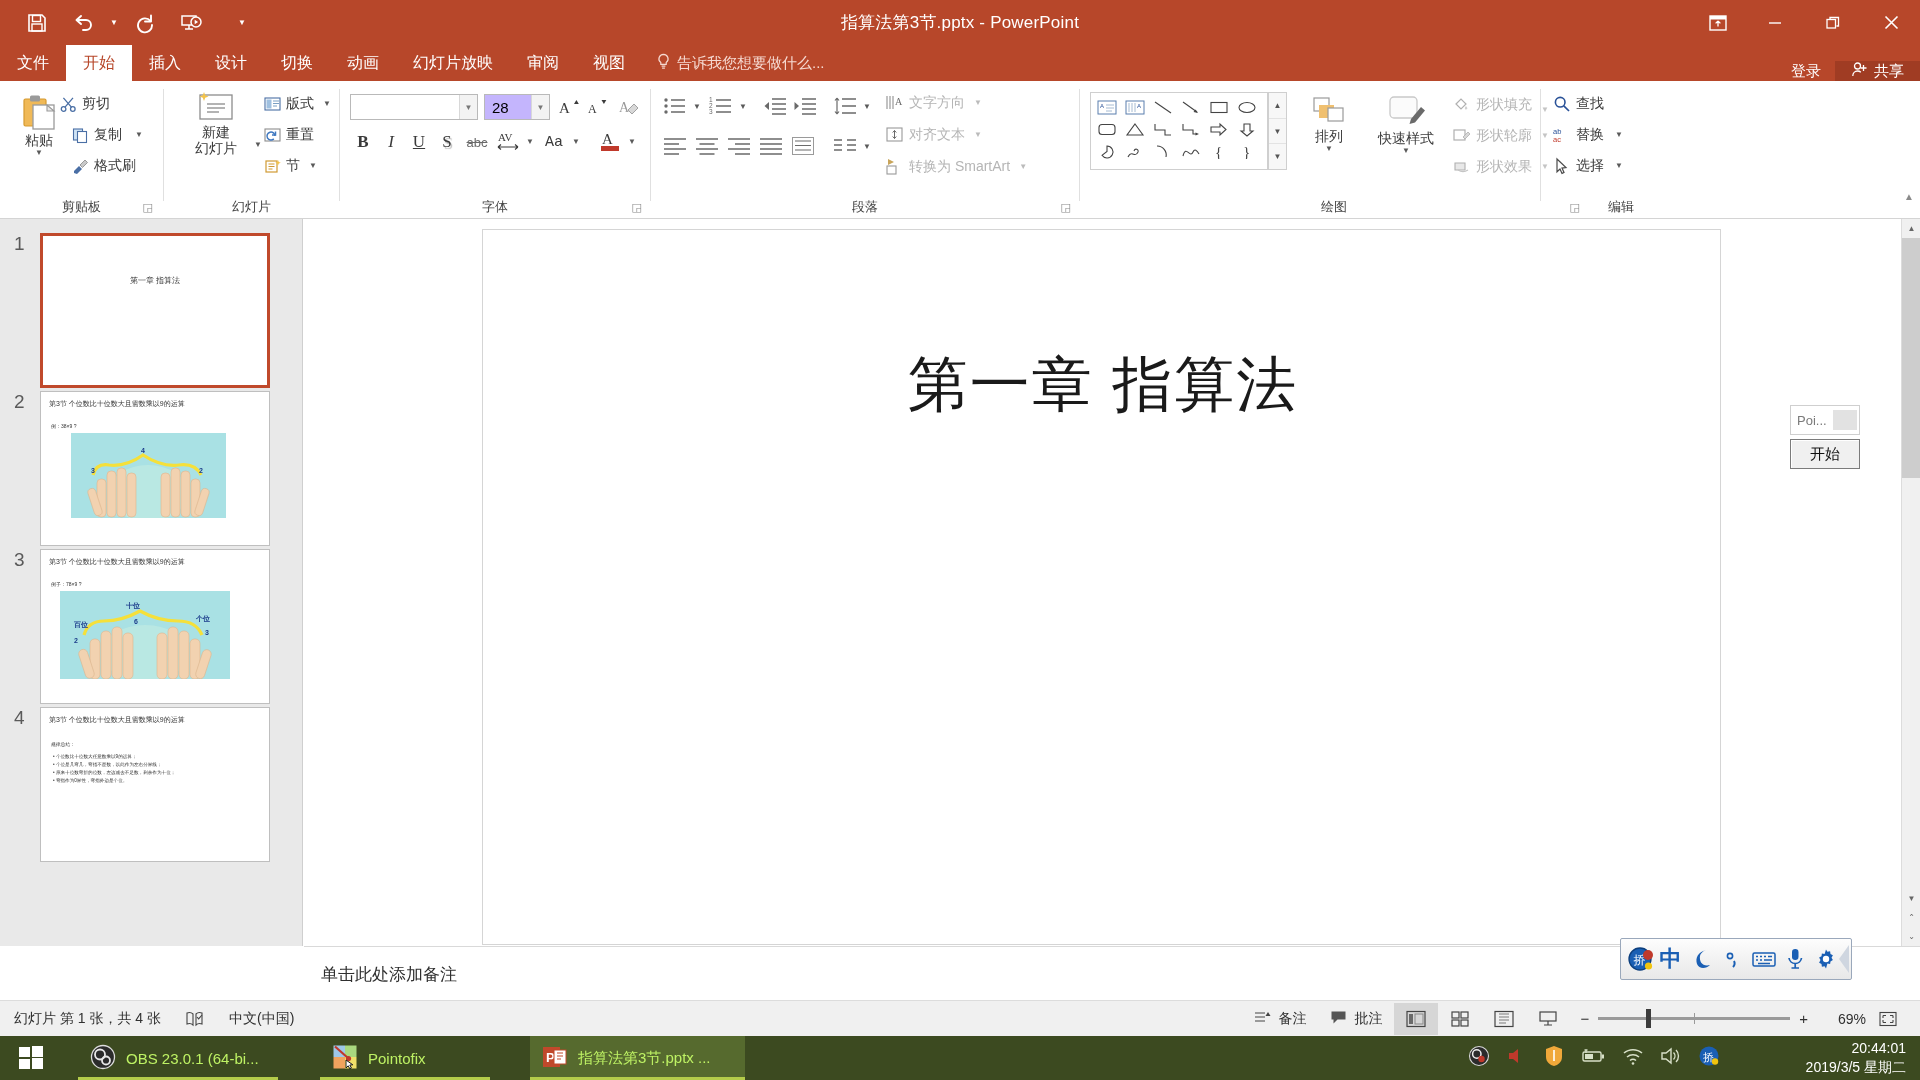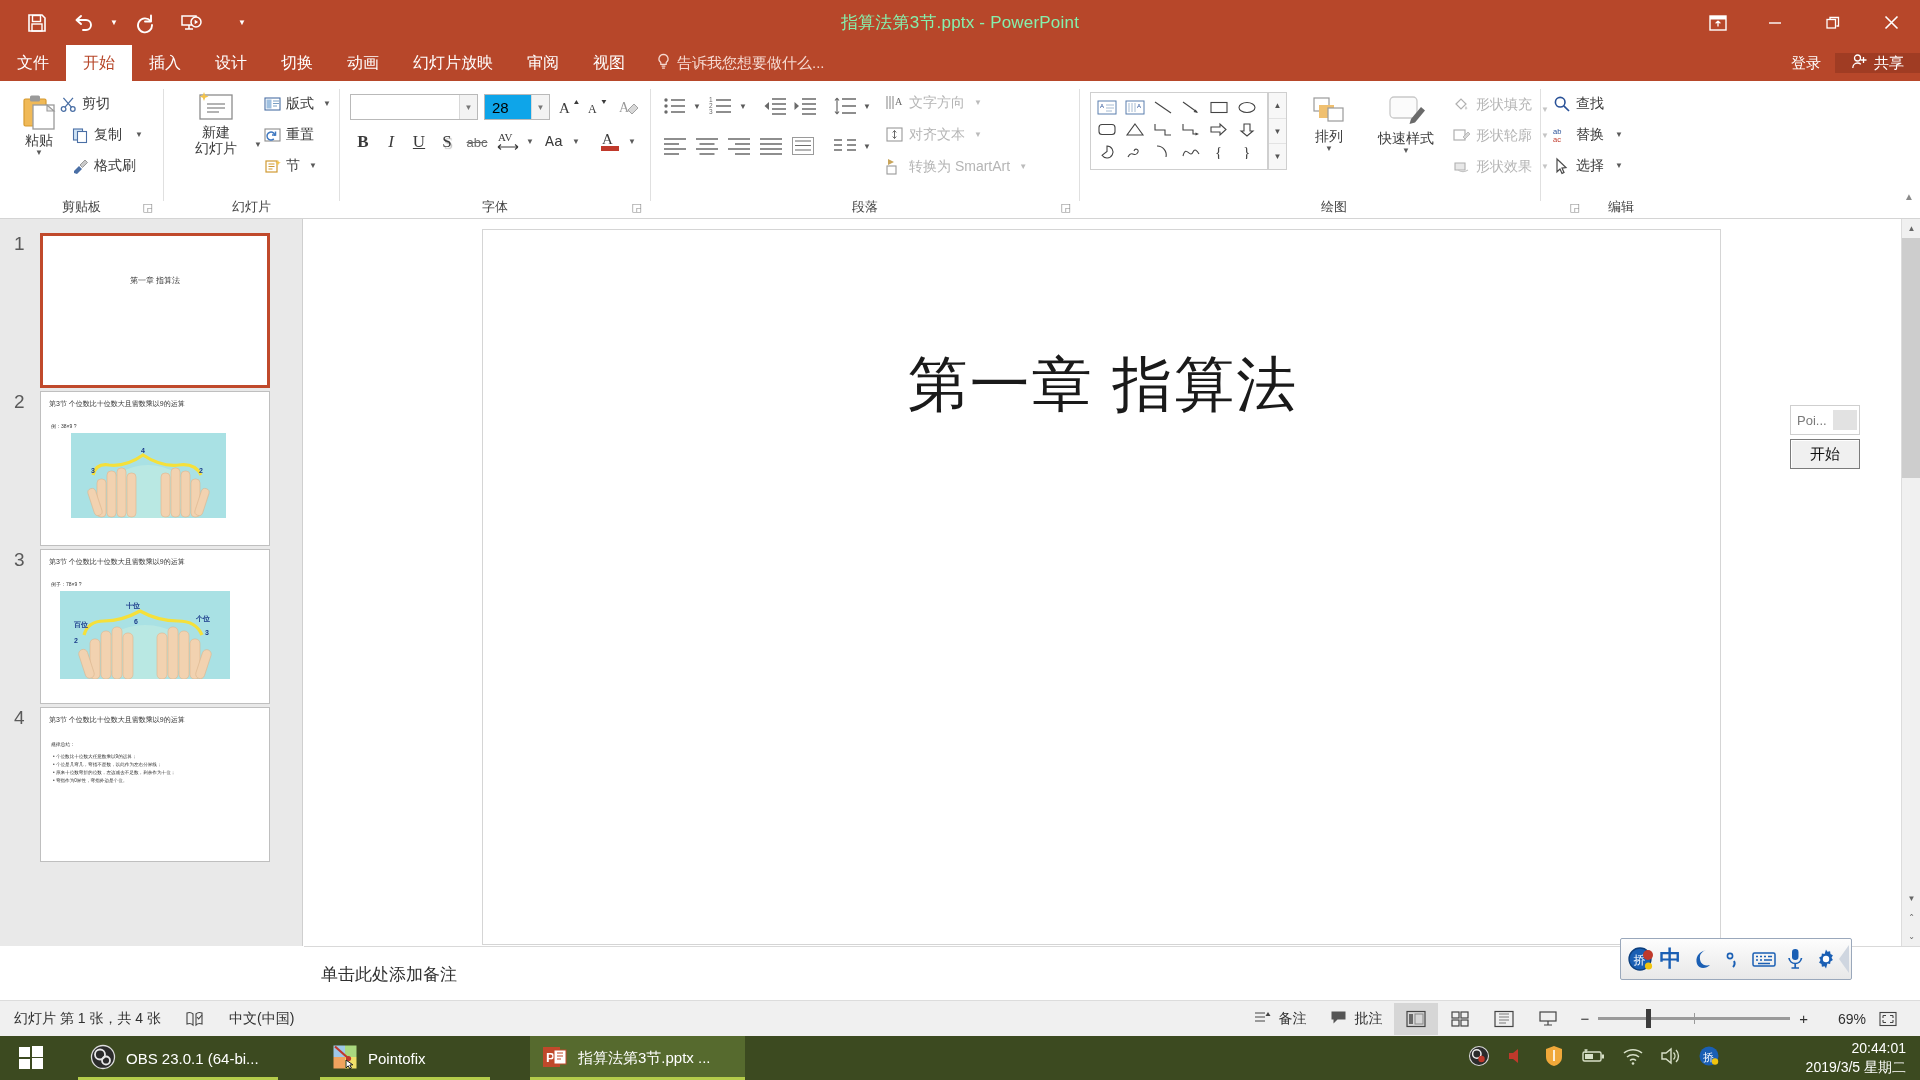--- a/index.html
+++ b/index.html
@@ -23,21 +23,21 @@
     color: #ffffff;
   }
   .qat-btn svg { display: block; }
   .qat-caret {
     width: 16px; height: 45px; display: flex; align-items: center; justify-content: center;
     color: #ffffff; font-size: 8px; line-height: 1;
   }
   .win-title {
     position: absolute; top: 0; left: 0; width: 1920px; height: 45px;
     display: flex; align-items: center; justify-content: center;
-    color: #86efac; font-size: 17px; letter-spacing: .2px;
+    color: #ffffff; font-size: 17px; letter-spacing: .2px;
     pointer-events: none;
   }
   .win-ctrl-group { position: absolute; top: 0; right: 0; height: 45px; display: flex; align-items: center; }
   .win-ctrl {
     width: 58px; height: 45px; display: flex; align-items: center; justify-content: center;
     color: #ffffff;
   }
   .ribbon-display { width: 56px; }
 
   
@@ -50,21 +50,21 @@
     padding: 0 17px; display: flex; align-items: center; justify-content: center;
     color: #ffffff; font-size: 16px; white-space: nowrap;
   }
   .tab.active { background: #ffffff; color: #b7472a; }
   .tellme {
     display: flex; align-items: center; gap: 6px; padding: 0 14px;
     color: #f6d9d1; font-size: 15px; white-space: nowrap;
   }
   .tellme .bulb { color: #f6d9d1; }
   .acct {
-    position: absolute; right: 0; top: 0; height: 36px; display: flex; align-items: center;
+    position: absolute; right: 0; top: 0; height: 36px; display: flex; align-items: flex-end;
   }
   .acct-signin {
     display: flex; align-items: center; padding: 0 14px; color: #ffffff; font-size: 15px;
   }
   .acct-share {
     display: flex; align-items: center; gap: 6px; padding: 0 16px;
     background: #a03c23; color: #ffffff; font-size: 15px;
   }
 
   
@@ -100,21 +100,21 @@
   .fontname-box {
     position: absolute; background: #fff; border: 1px solid #b9b9b9;
     display: flex; align-items: center;
   }
   .fontname-box .txt { flex: 1; font-size: 14px; padding-left: 6px; color: #000; }
   .combo-arrow {
     width: 18px; height: 100%; display: flex; align-items: center; justify-content: center;
     font-size: 8px; color: #777; background: #f3f3f3; border-left: 1px solid #d8d8d8;
   }
   .fontsize-box {
-    position: absolute; background: #0ea5e9; border: 1px solid #b9b9b9;
+    position: absolute; background: #c4b5fd; border: 1px solid #b9b9b9;
     display: flex; align-items: center;
   }
   .fontsize-box .txt { flex: 1; font-size: 15px; padding-left: 7px; color: #000; }
 
   .fmt-btn {
     position: absolute; display: flex; align-items: center; justify-content: center;
     color: #3b3b3b;
   }
 
   
@@ -254,21 +254,21 @@
   .taskbar {
     position: absolute; top: 1036px; left: 0; width: 1920px; height: 44px;
     background: #3c4a20;
   }
   .start-btn {
     position: absolute; left: 0; top: 0; width: 62px; height: 44px;
     display: flex; align-items: center; justify-content: center;
   }
   .tb-item {
     position: absolute; top: 0; height: 44px; display: flex; align-items: center;
-    gap: 10px; padding: 0 12px; color: #ffffff; font-size: 15px; white-space: nowrap;
+    gap: 10px; padding: 0 12px; color: #bef264; font-size: 15px; white-space: nowrap;
   }
   .tb-item.active { background: #566a2e; box-shadow: inset 0 -3px 0 #b4cc4a; }
   .tb-item.running { box-shadow: inset 0 -3px 0 #b4cc4a; }
   .tray {
     position: absolute; right: 200px; top: 0; height: 44px;
     display: flex; align-items: center; gap: 16px;
   }
   .clock {
     position: absolute; right: 14px; top: 0; height: 44px;
     display: flex; flex-direction: column; align-items: flex-end; justify-content: center;

